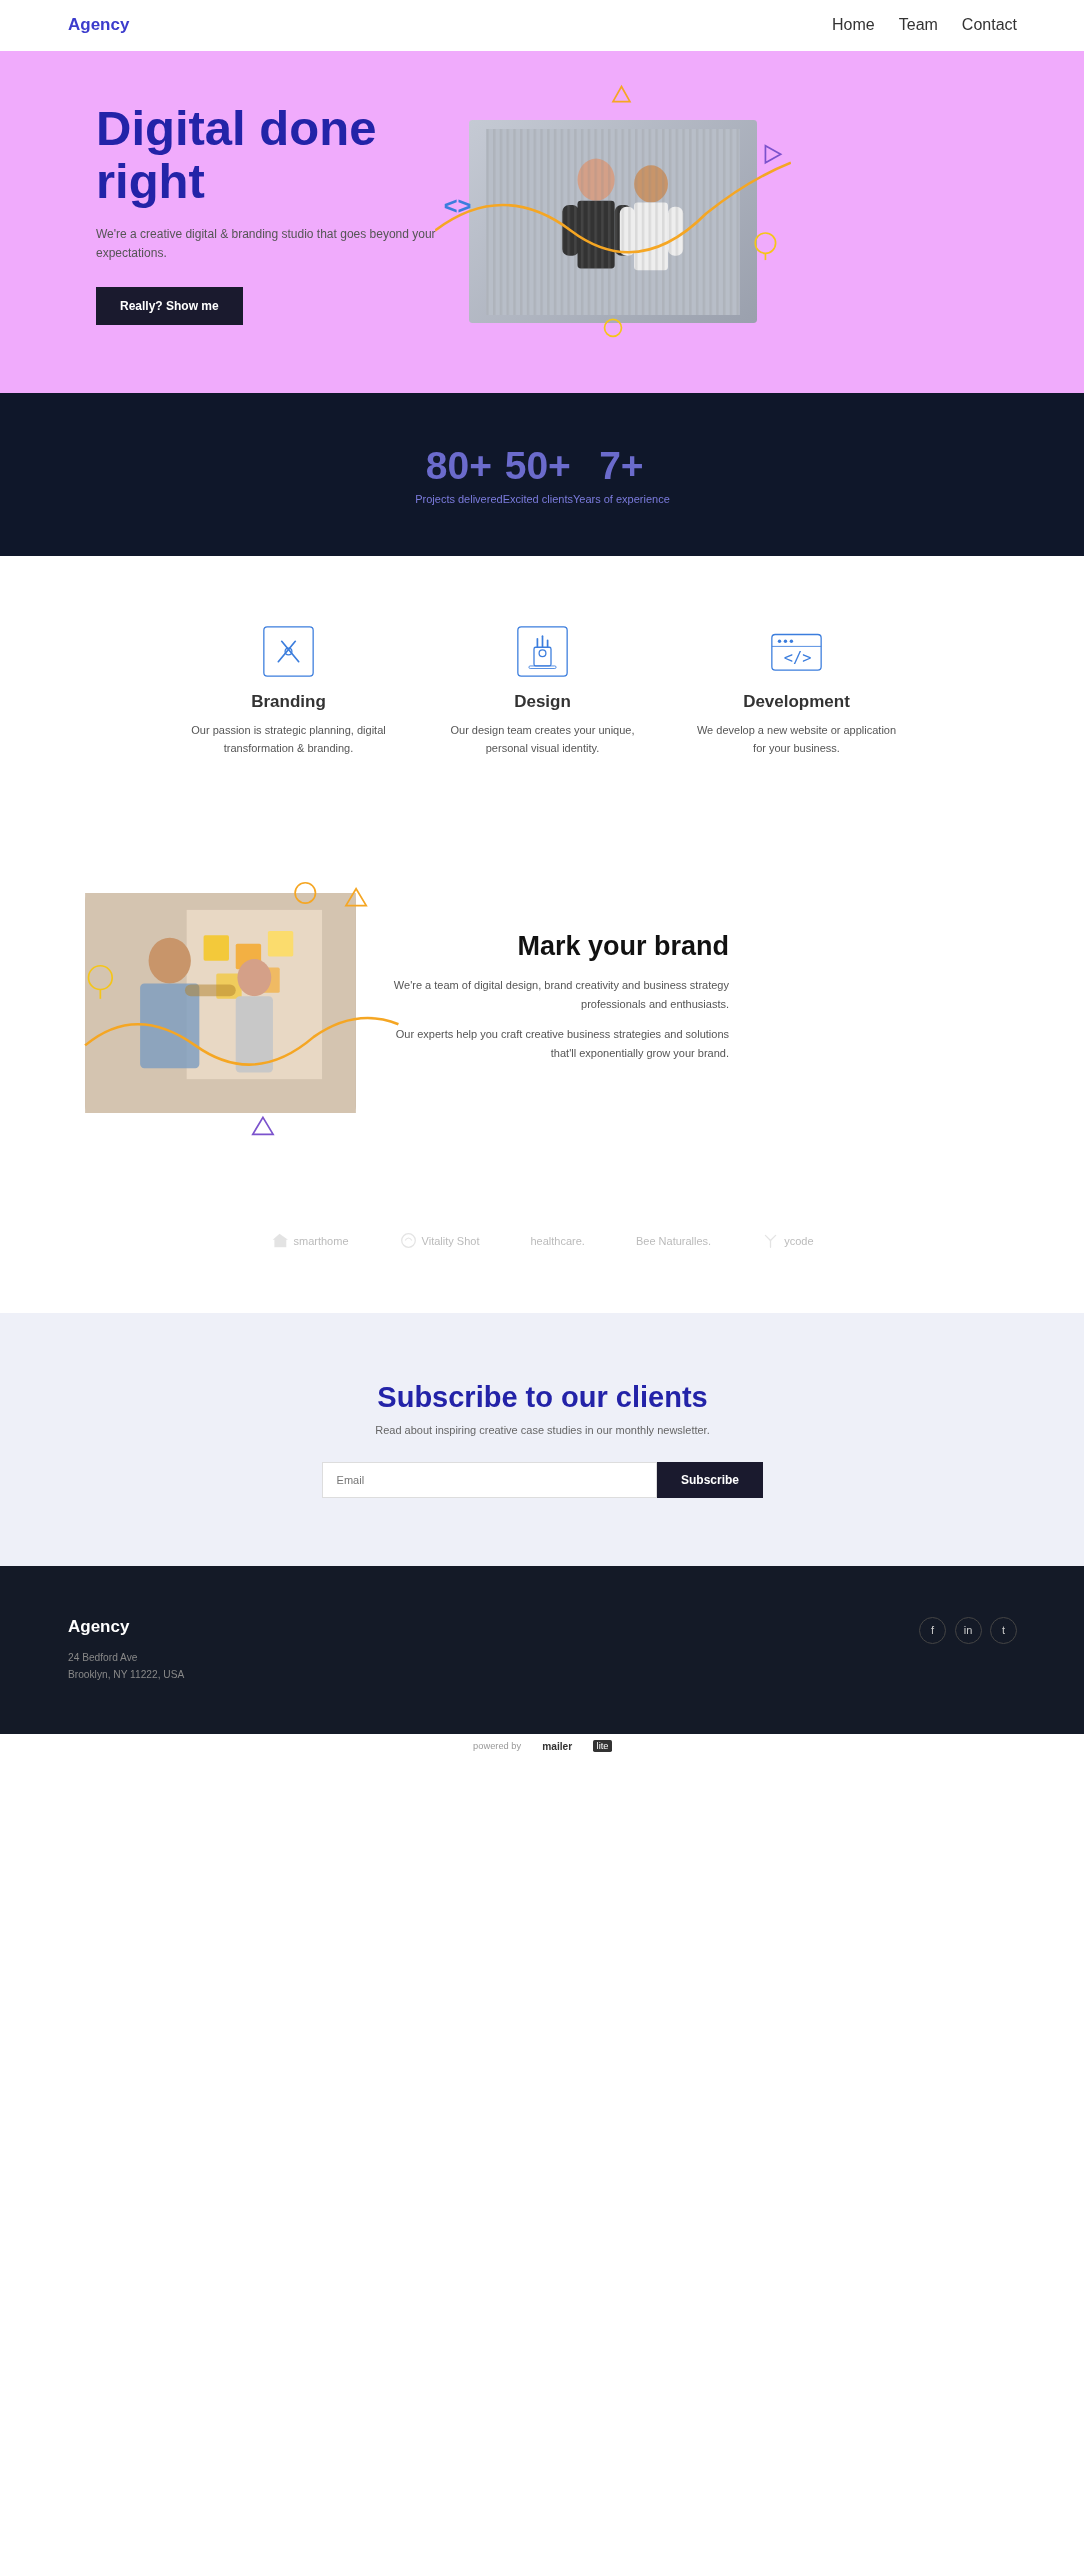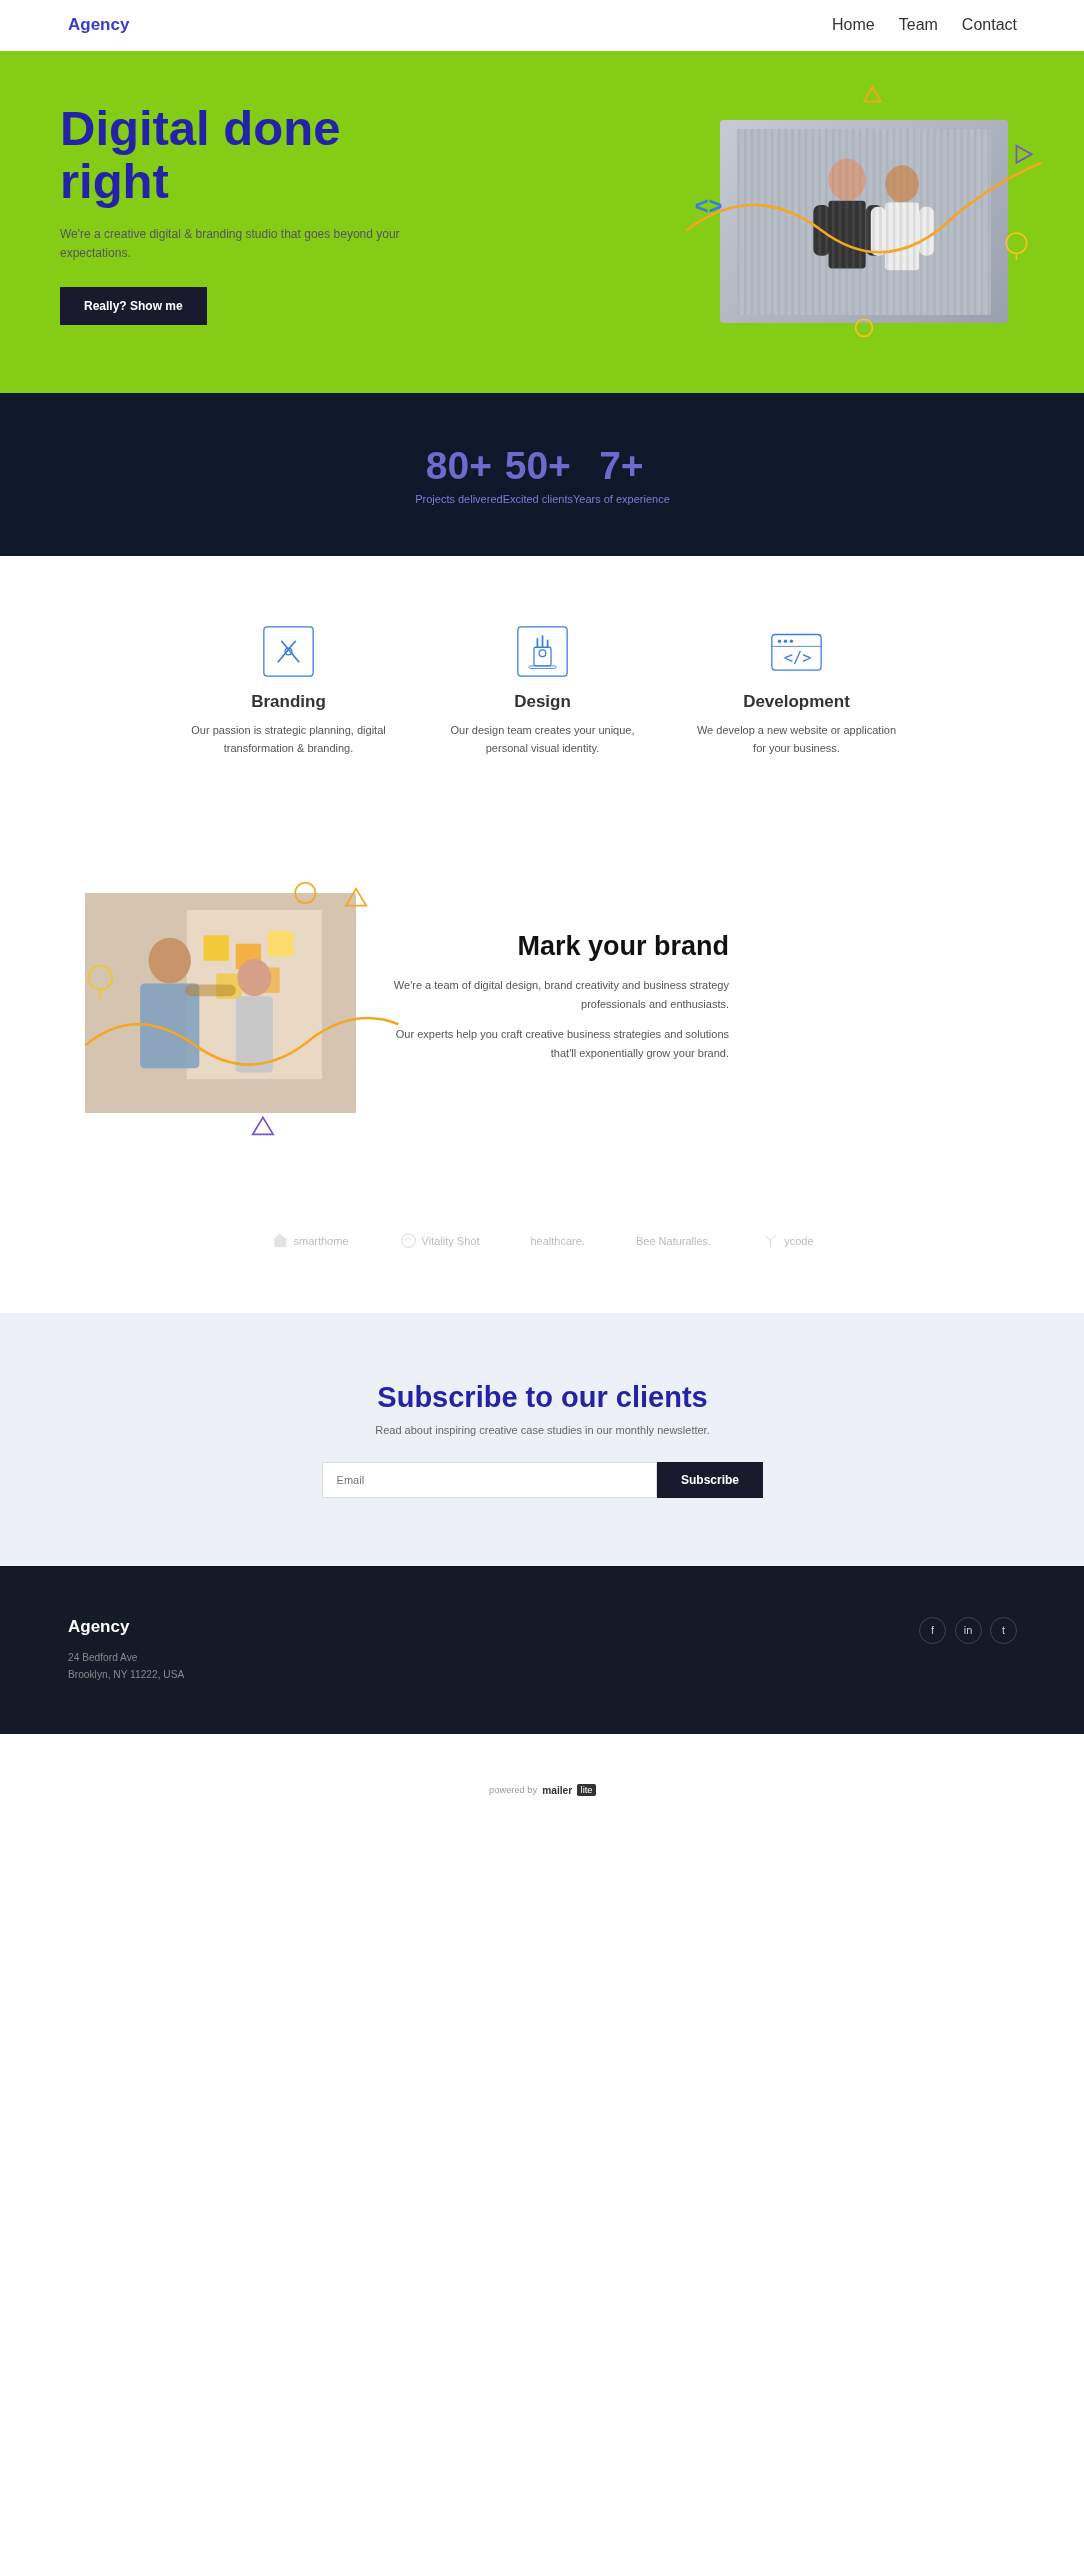--- a/index.html
+++ b/index.html
@@ -18,23 +18,23 @@
       font-weight: bold;
       color: #3b3bcc;
     }
     .nav-links { display: flex; gap: 24px; }
     .nav-link { text-decoration: none; color: #333; font-size: 16px; }
 
     
     .hero {
       display: flex;
       align-items: center;
-      justify-content: space-between;
-      padding: 51px 60px 68px;
-      background: #84cc16;
+      justify-content: flex-start;
+      padding: 51px 96px 68px;
+      background: #f0abfc;
       position: relative;
       min-height: 288px;
     }
     .hero-text { max-width: 356px; }
     .hero-title {
       font-size: 49px;
       font-weight: 900;
       color: #2323a8;
       line-height: 1.1;
       margin-bottom: 15.3px;
@@ -285,22 +285,21 @@
     
     .powered-by {
       background: #fff;
       text-align: center;
       padding: 6px;
       font-size: 9.3px;
       color: #999;
       display: flex;
       align-items: center;
       justify-content: center;
-      gap: 5px;
-      margin-top: 44px;
+      gap: 21px;
     }
     .mailer-logo {
       font-size: 10.2px;
       font-weight: bold;
       color: #333;
     }
     .mailer-lite {
       background: #333;
       color: #fff;
       padding: 0.8px 3.4px;

